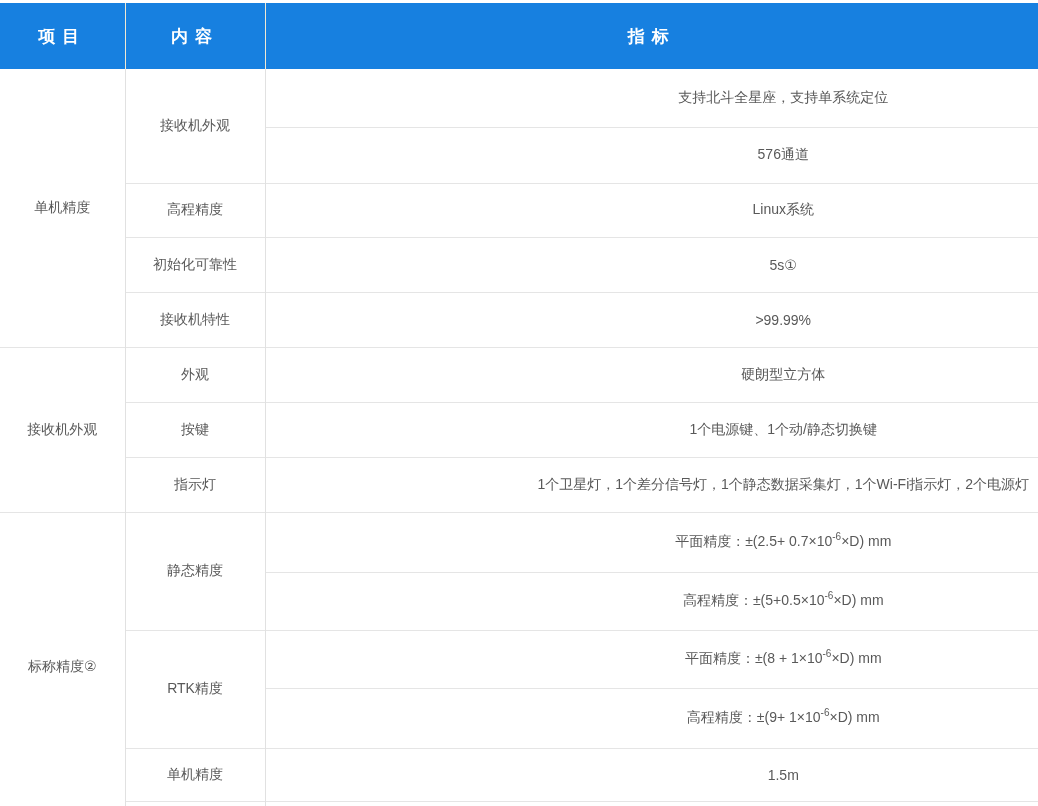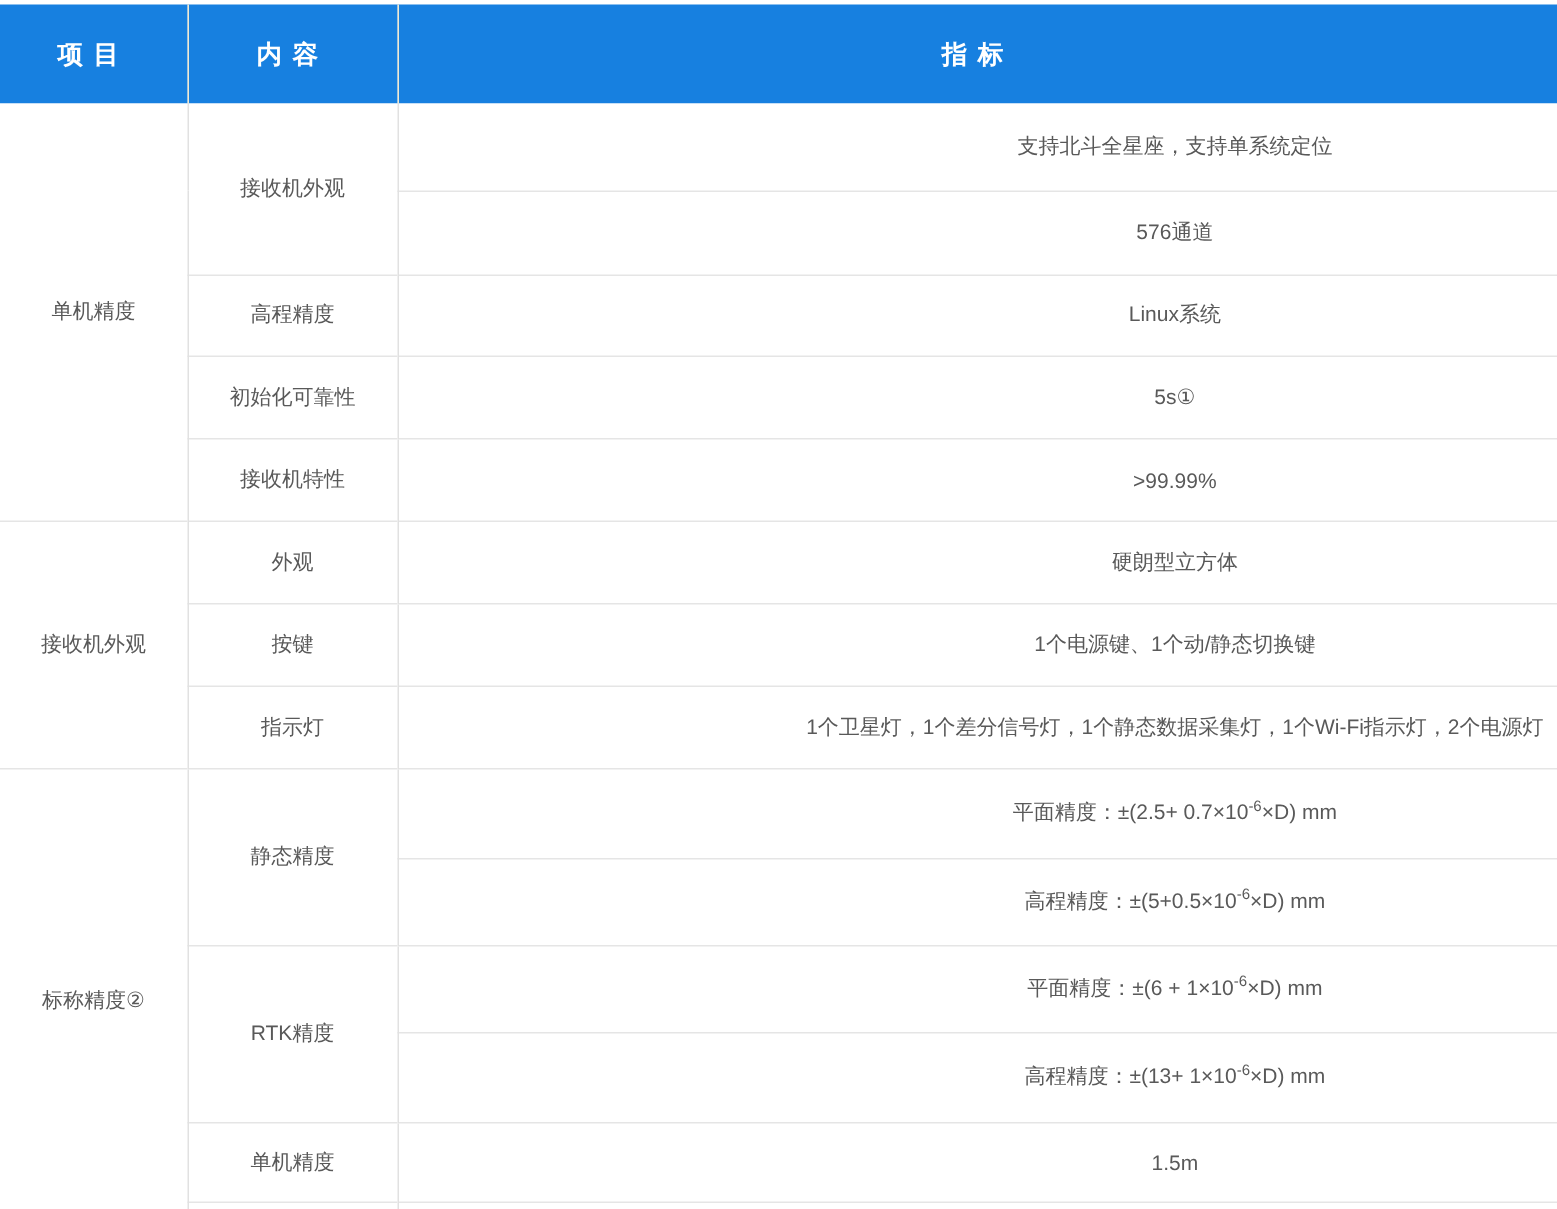--- a/index.html
+++ b/index.html
@@ -101,24 +101,24 @@
       <tr style="height:60px">
         <td class="cat bt" rowspan="6">标称精度②</td>
         <td class="cnt bt" rowspan="2">静态精度</td>
         <td class="bt"><span>平面精度：±(2.5+ 0.7×10</span><sup>-6</sup><span>×D) mm</span></td>
       </tr>
       <tr style="height:58px">
         <td class="bt"><span>高程精度：±(5+0.5×10</span><sup>-6</sup><span>×D) mm</span></td>
       </tr>
       <tr style="height:58px">
         <td class="cnt bt" rowspan="2">RTK精度</td>
-        <td class="bt"><span>平面精度：±(6 + 1×10</span><sup>-6</sup><span>×D) mm</span></td>
+        <td class="bt"><span>平面精度：±(8 + 1×10</span><sup>-6</sup><span>×D) mm</span></td>
       </tr>
       <tr style="height:60px">
-        <td class="bt"><span>高程精度：±(13+ 1×10</span><sup>-6</sup><span>×D) mm</span></td>
+        <td class="bt"><span>高程精度：±(9+ 1×10</span><sup>-6</sup><span>×D) mm</span></td>
       </tr>
       <tr style="height:53px">
         <td class="cnt bt">单机精度</td>
         <td class="bt">1.5m</td>
       </tr>
 
       <tr style="height:20px">
         <td class="cnt bt"></td>
         <td class="bt"></td>
       </tr>

